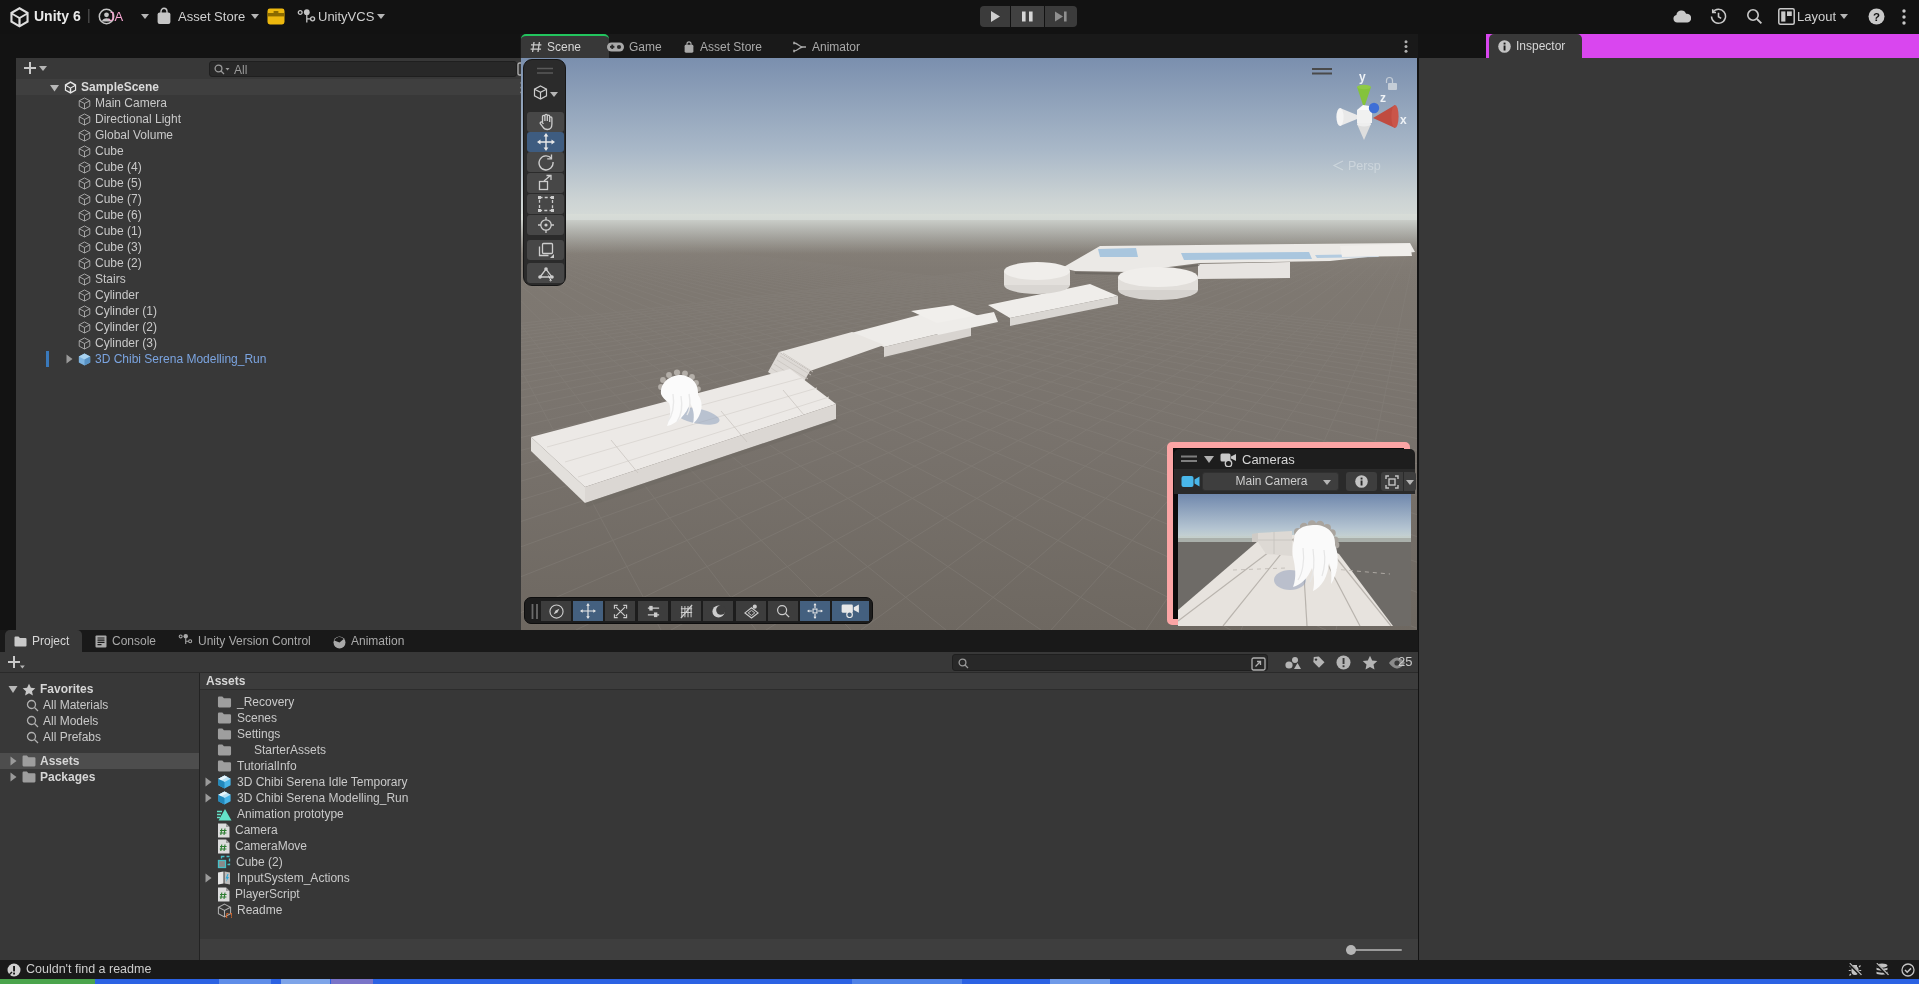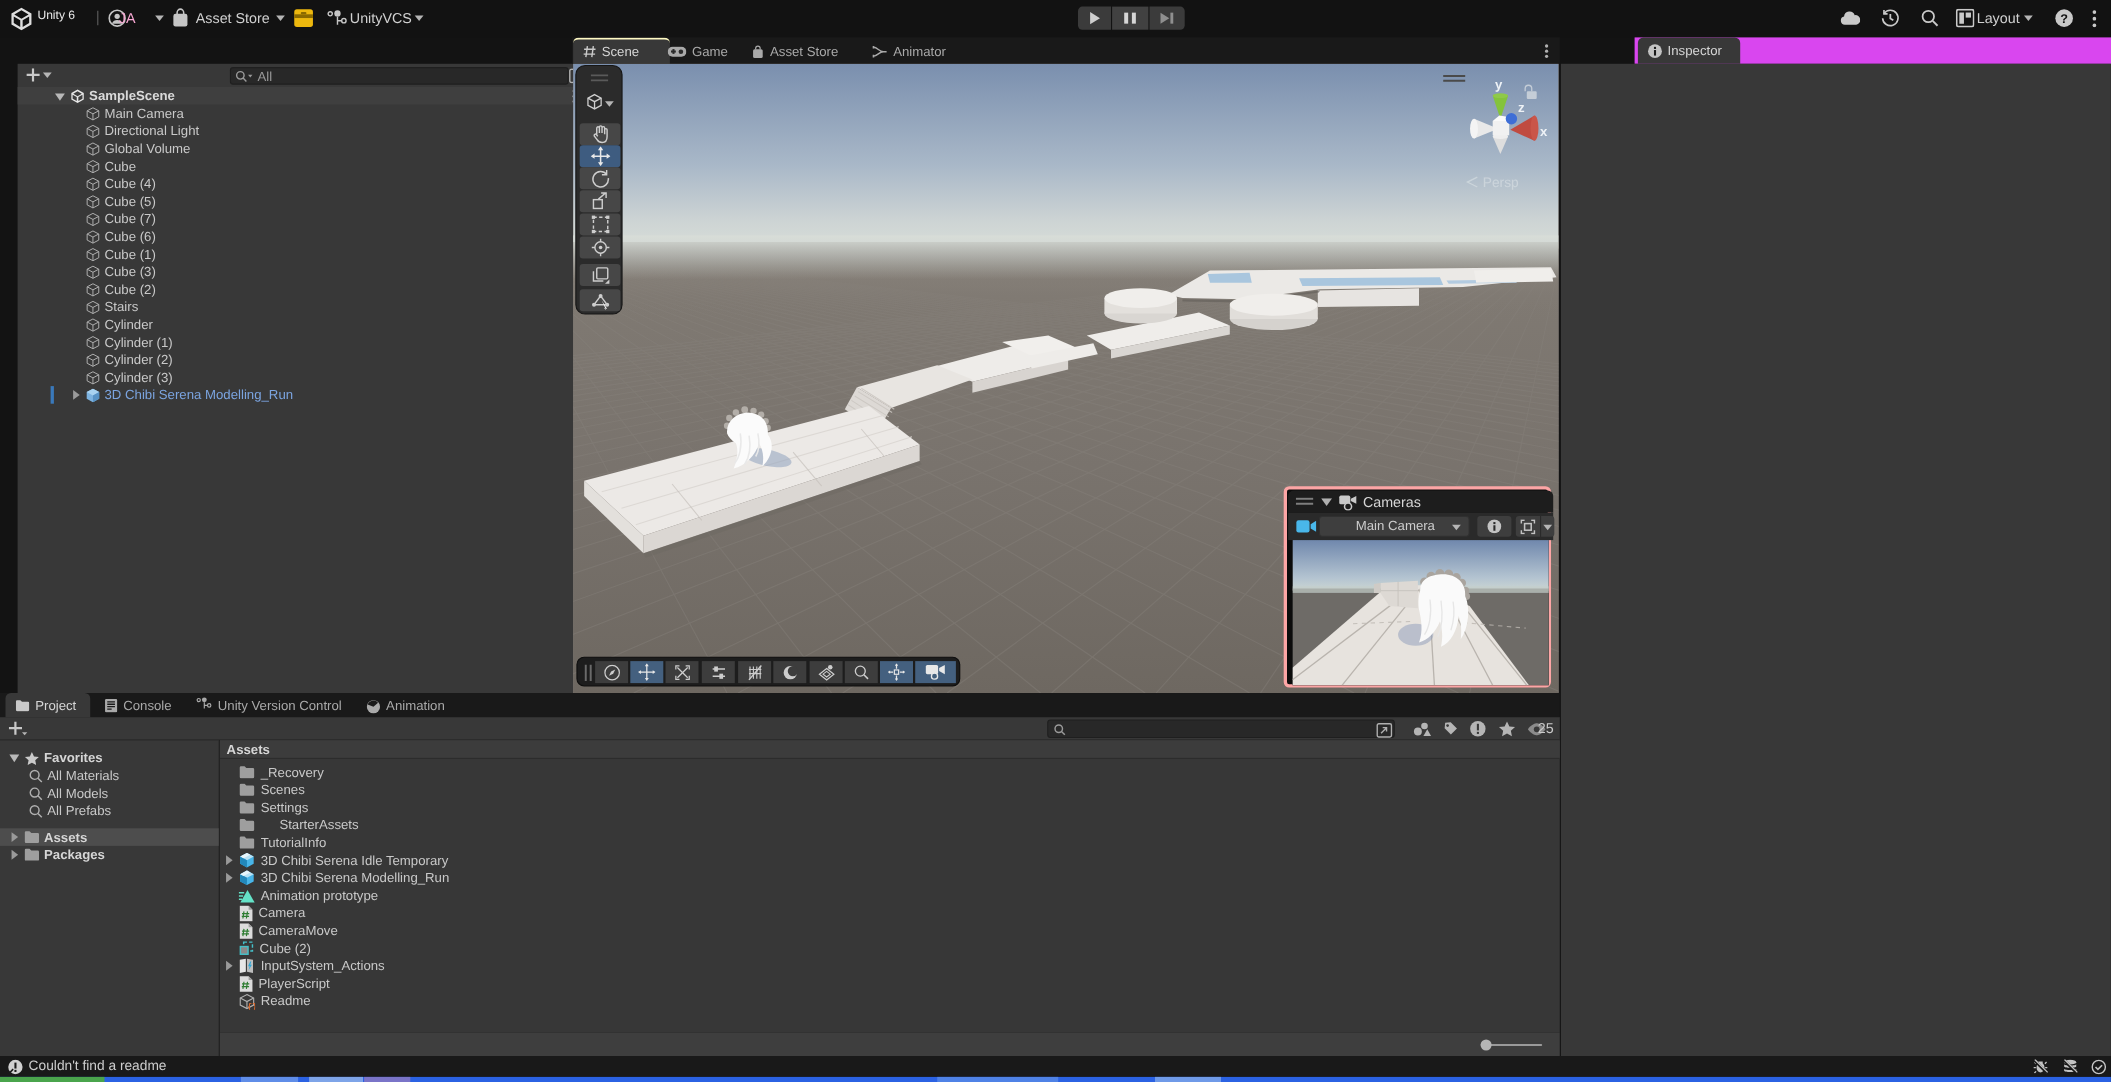--- a/index.html
+++ b/index.html
@@ -13,21 +13,21 @@
 .row{position:absolute;left:0;height:16px;display:flex;align-items:center;gap:4px;color:#c9c9c9;font-size:12px;white-space:nowrap}
 svg{display:block}
 </style></head>
 <body>
 <div id="root">
 
 <div id="topbar" class="abs" style="left:0;top:0;width:1919px;height:34px;background:#121212">
  <svg class="abs" style="left:8px;top:6px" width="23" height="22" viewBox="0 0 23 22">
         <path fill="#dedede" d="M11.5 1 20.6 6.2 20.6 16.2 11.5 21.4 2.4 16.2 2.4 6.2Z M11.5 3.4 5 7.2 11.5 11 18 7.2Z M4.5 8.9 4.5 15 10.4 18.5 10.4 12.4Z M18.5 8.9 12.6 12.4 12.6 18.5 18.5 15Z"></path>
       </svg>
- <div class="abs" style="left:34px;top:8px;font-size:11px;font-weight:normal;color:#eaeaea">Unity 6</div>
+ <div class="abs" style="left:34px;top:8px;font-size:14px;font-weight:bold;color:#eaeaea">Unity 6</div>
  <div class="abs" style="left:87px;top:7px;font-size:14px;color:#555">|</div>
  <svg class="abs" style="left:98px;top:8px" width="17" height="17" viewBox="0 0 17 17">
         <circle cx="8.5" cy="8.5" r="7.2" fill="none" stroke="#c5c5c5" stroke-width="1.5"></circle>
         <circle cx="8.5" cy="6.8" r="2.4" fill="#c5c5c5"></circle>
         <path d="M3.7 13.6 C4.6 10.9 6.4 10.2 8.5 10.2 C10.6 10.2 12.4 10.9 13.3 13.6" fill="#c5c5c5"></path>
       </svg>
  <div class="abs" style="left:108px;top:9px;font-size:13px;color:#f9a8d4">JA</div>
  <div class="caret abs" style="left:141px;top:14px"></div>
  <svg class="abs" style="left:156px;top:7px" width="16" height="19" viewBox="0 0 16 19">
         <path fill="none" stroke="#c5c5c5" stroke-width="1.4" d="M5 6 V4.5 A3 3.2 0 0 1 11 4.5 V6"></path>
@@ -286,21 +286,21 @@
       </div>
  <svg class="abs" style="left:62px;top:295px" width="13" height="13" viewBox="0 0 16 16">
         <path d="M8 0.5 15 4.25 15 11.75 8 15.5 1 11.75 1 4.25Z" fill="#7db3e0"></path>
         <path d="M8 0.5 15 4.25 8 8 1 4.25Z" fill="#a8d2f0"></path>
         <path d="M8 8 15 4.25 15 11.75 8 15.5Z" fill="#5892c4"></path>
       </svg>
  <div class="abs" style="left:79px;top:294px;font-size:12px;color:#7ba4e0">3D Chibi Serena Modelling_Run</div>
 </div>
 
 <div id="scenetabs" class="abs" style="left:520px;top:34px;width:898px;height:24px;background:#191919">
- <div class="tab" style="left:1px;width:88px;border-top:2px solid #fef9c3"><svg width="12" height="12" viewBox="0 0 12 12">
+ <div class="tab" style="left:1px;width:88px;border-top:2px solid #22c55e"><svg width="12" height="12" viewBox="0 0 12 12">
           <path d="M4 1 2.6 11 M9.4 1 8 11 M1 3.8 H11.4 M0.6 8.2 H11" stroke="#c9c9c9" stroke-width="1.3" fill="none"></path>
         </svg>Scene</div>
  <div class="abs t dim" style="left:87px;top:5px;display:flex;gap:5px;align-items:center">
         <svg width="17" height="10" viewBox="0 0 17 10">
           <path d="M4.5 0.5 H12.5 A4.3 4.3 0 0 1 12.5 9.5 H4.5 A4.3 4.3 0 0 1 4.5 0.5Z" fill="#a9a9a9"></path>
           <circle cx="12" cy="5" r="2.1" fill="#2b2b2b"></circle>
           <rect x="3" y="3.9" width="4.4" height="1.9" fill="#2b2b2b"></rect>
           <rect x="4.3" y="2.6" width="1.9" height="4.4" fill="#2b2b2b"></rect>
         </svg>
         <span style="color:#a9a9a9">Game</span>
@@ -700,21 +700,21 @@
         </div>
  <div class="abs" style="left:307px;top:3px;width:37px;height:20px;background:#44607f;display:flex;align-items:center;justify-content:center">
           <svg viewBox="0 0 20 15" width="19" height="14">
             <rect x="0.5" y="0.5" width="12" height="9" rx="1.5" fill="#e8e8e8"></rect>
             <path d="M13.5 3.5 L19 0.5 V9.5 L13.5 6.5Z" fill="#e8e8e8"></path>
             <circle cx="9" cy="11.5" r="3" fill="#44607c" stroke="#e8e8e8" stroke-width="1.3"></circle>
           </svg>
         </div>
 </div>
 
-<div class="abs" style="left:646px;top:384px;width:243px;height:183px;background:#0c0c0c;border-radius:5px;border:3px solid #fca5a5">
+<div class="abs" style="left:646px;top:384px;width:243px;height:183px;background:#0c0c0c;border-radius:5px;border:6px solid #fca5a5">
  <div class="abs" style="left:1px;top:1px;width:241px;height:20px;background:#1d1d1d;border-radius:5px 5px 0 0">
   <svg class="abs" style="left:7px;top:6px" width="16" height="8">
             <path d="M0 1.5 H16 M0 6 H16" stroke="#7e7e7e" stroke-width="1.8"></path>
           </svg>
   <svg class="abs" style="left:30px;top:7px" width="10" height="8">
             <path d="M0 0 H10 L5 7Z" fill="#b0b0b0"></path>
           </svg>
   <svg class="abs" style="left:46px;top:3px" width="17" height="15" viewBox="0 0 17 15">
             <rect x="0.5" y="1.5" width="10" height="8" rx="1.5" fill="#c9c9c9"></rect>
             <path d="M11 4.5 L16 2 V9 L11 6.5Z" fill="#c9c9c9"></path>

